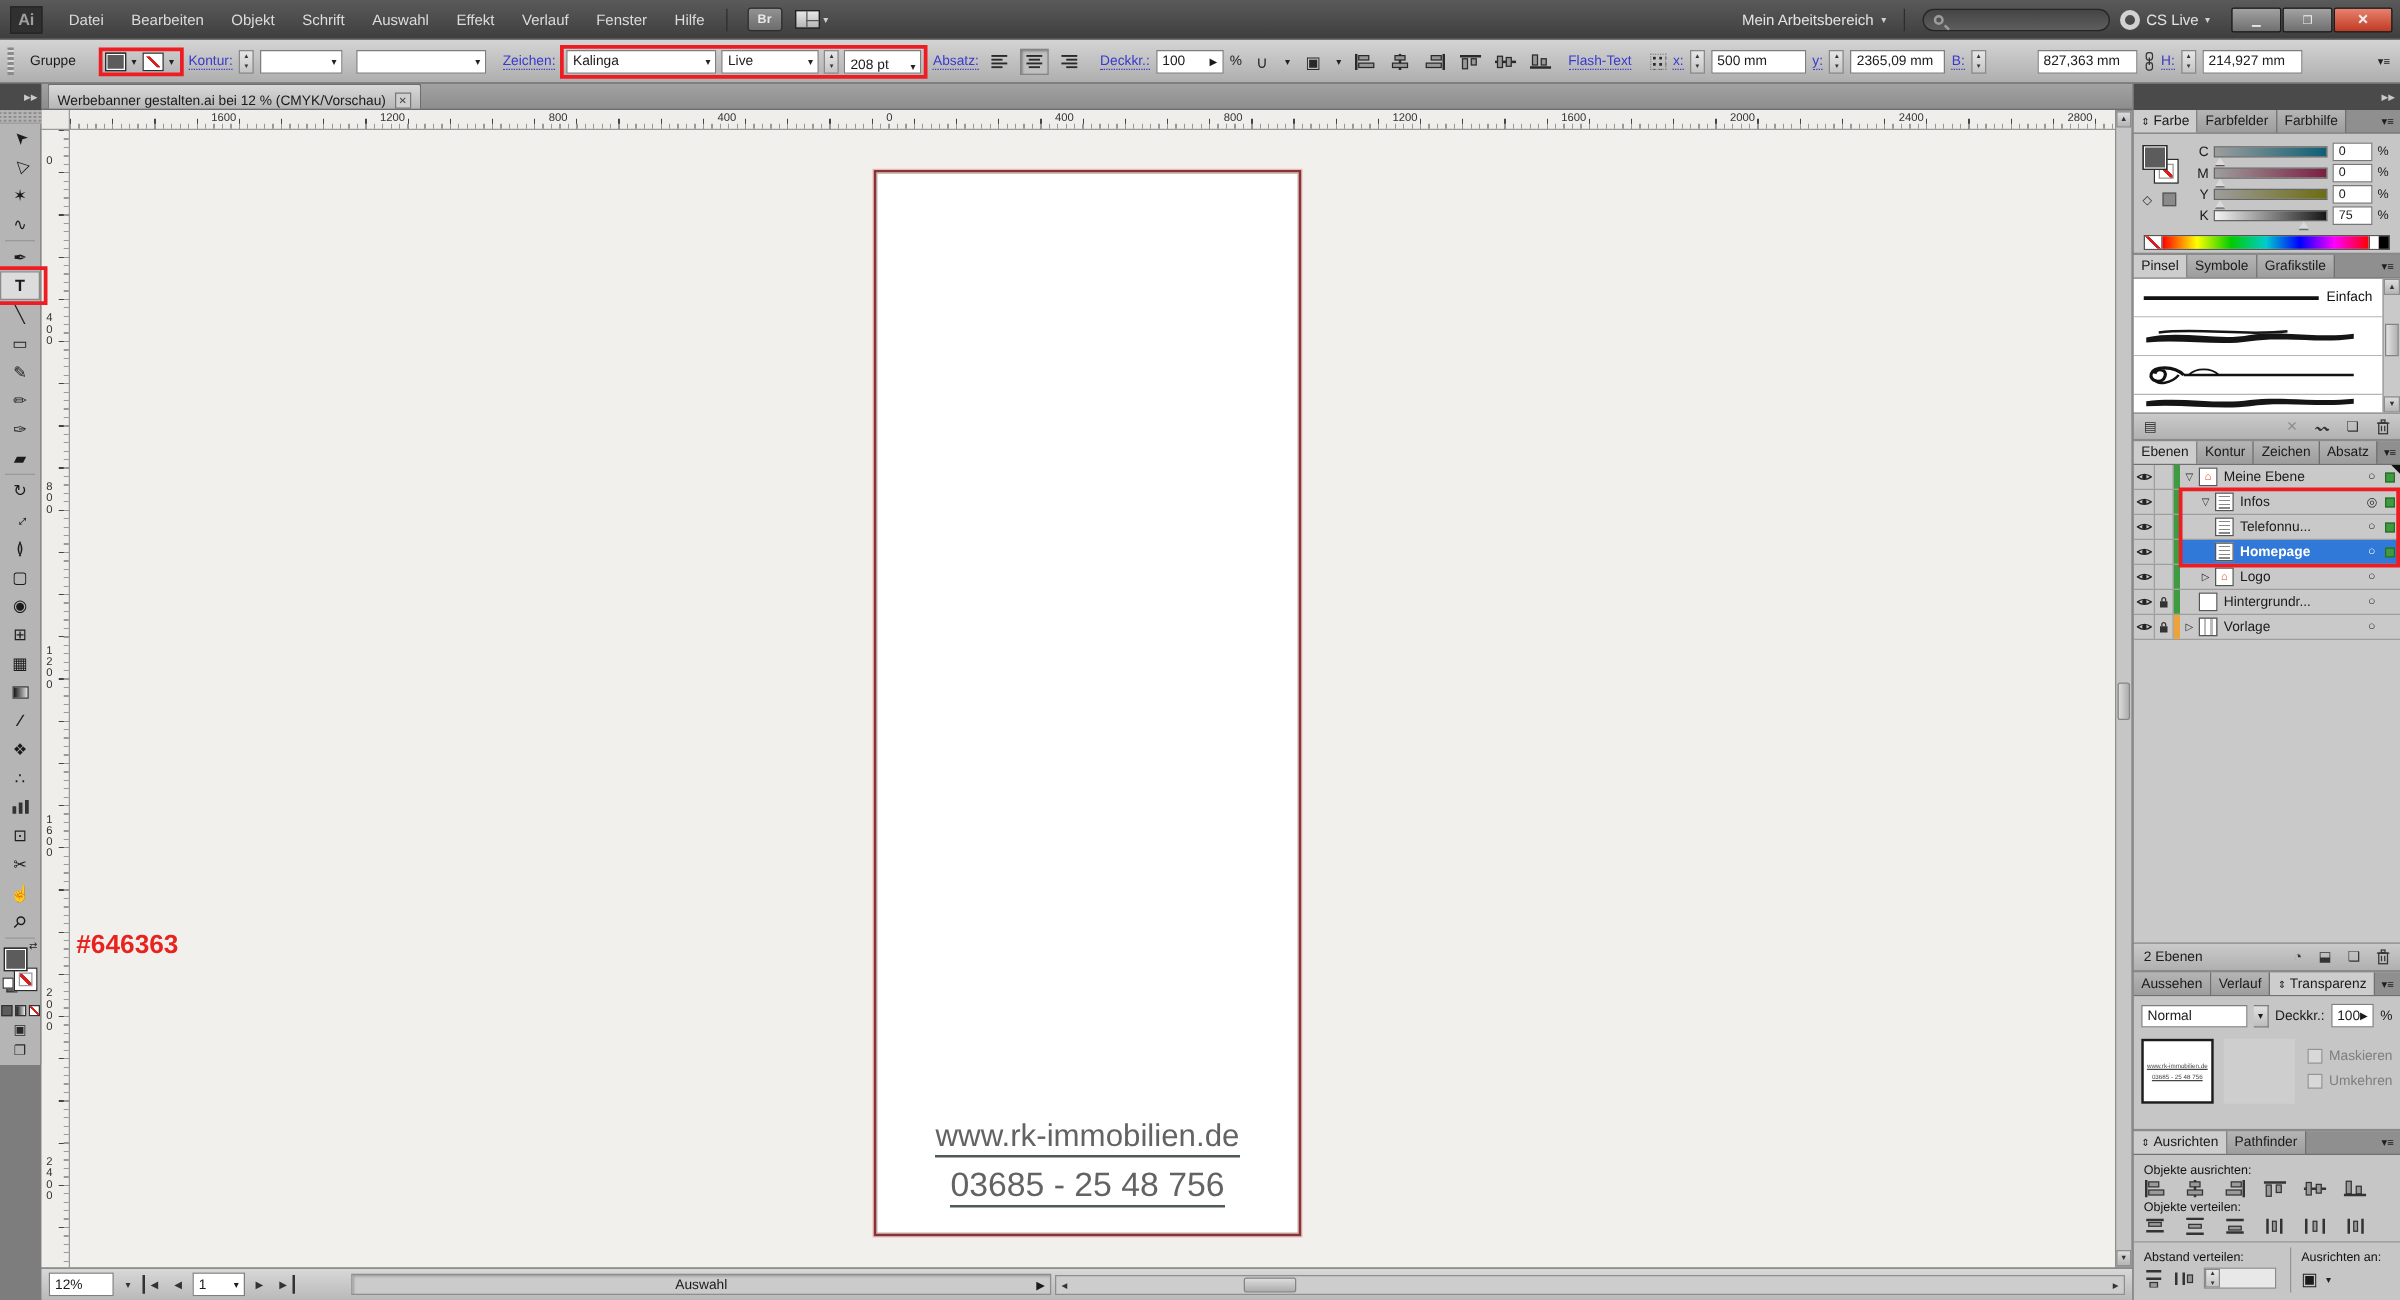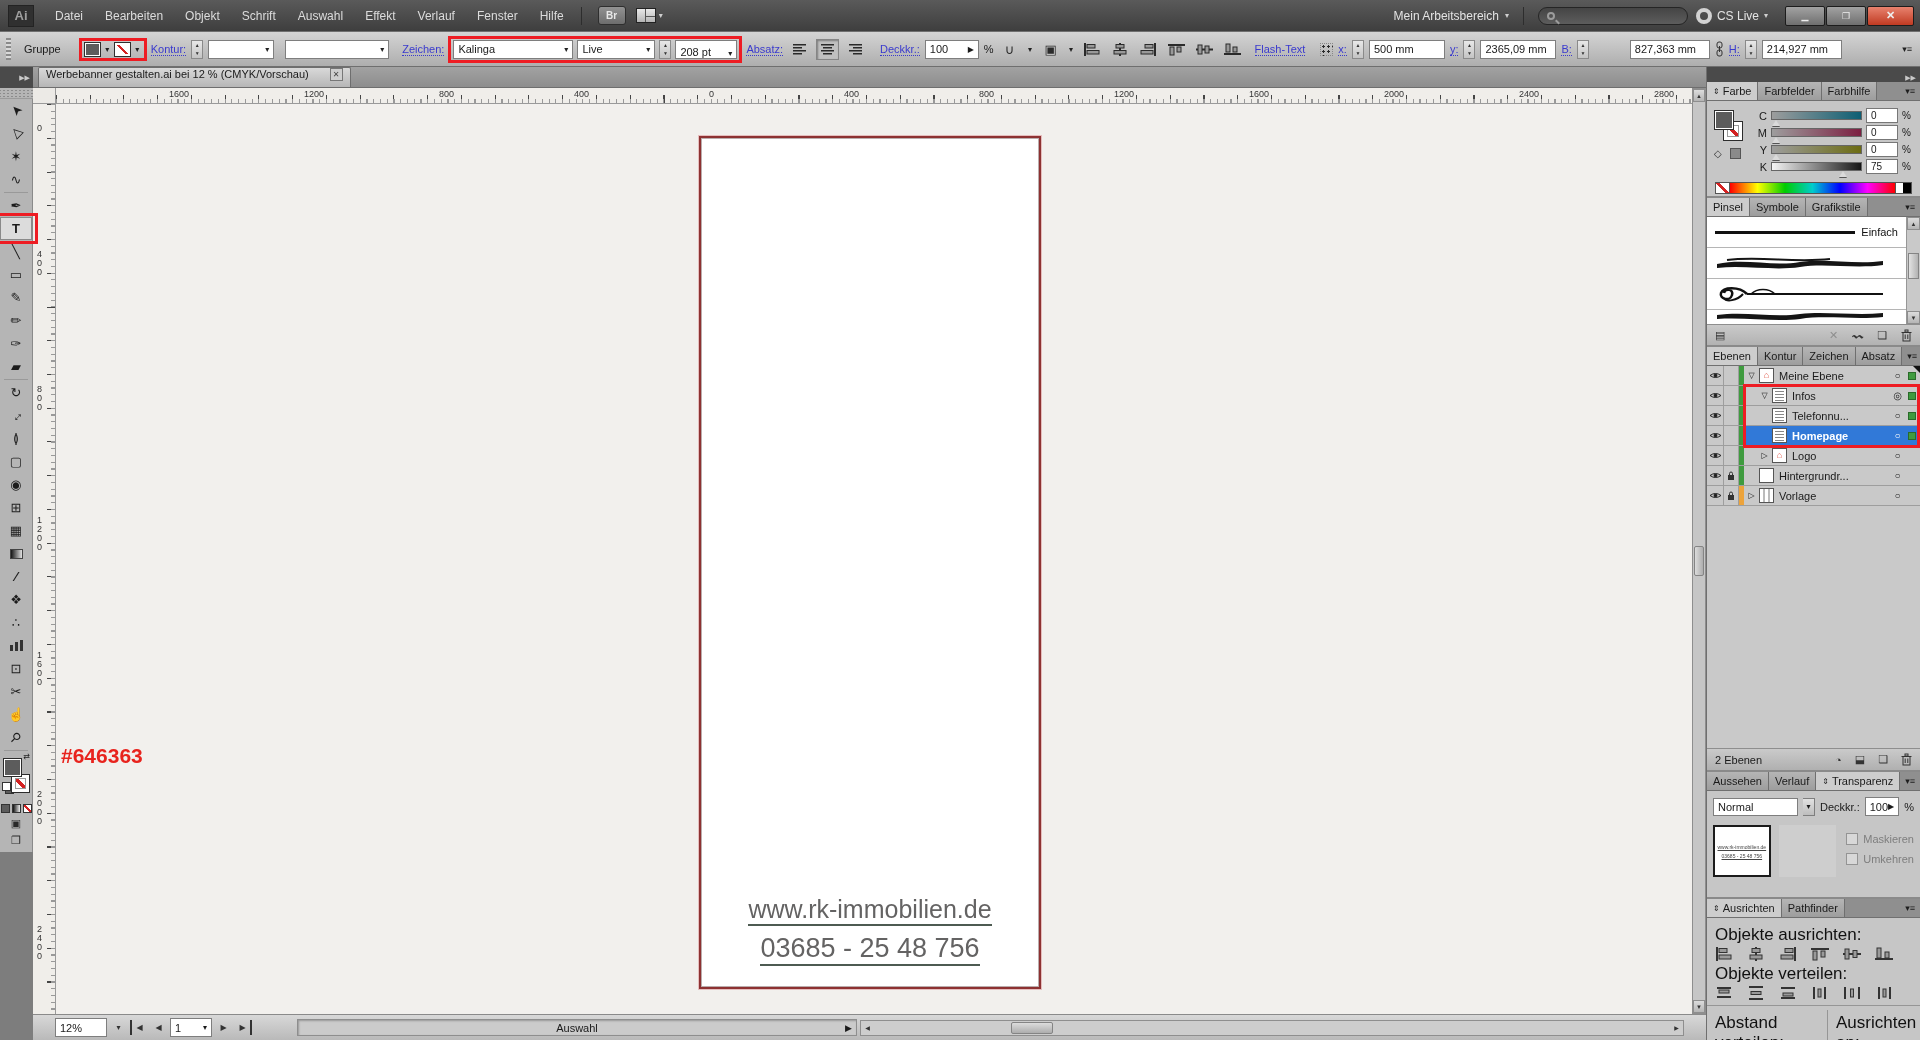--- a/index.html
+++ b/index.html
@@ -70,21 +70,21 @@
 .defmini{position:absolute;left:2px;top:30px;width:9px;height:9px;background:#fff;border:1px solid #333;box-shadow:3px 3px 0 -1px #5c5c5c,3px 3px 0 0 #333;}
 .trio{display:flex;justify-content:center;gap:2px;padding:2px 0;}
 .trio span{width:9px;height:9px;border:1px solid #333;display:inline-block;}
 .t-color{background:#5c5c5c;}
 .t-grad{background:linear-gradient(90deg,#111,#eee);}
 .t-none{background:linear-gradient(45deg,transparent 42%,#d42222 42%,#d42222 58%,transparent 58%),#fff;}
 .moderow{height:17px;display:flex;align-items:center;justify-content:center;font-size:11px;color:#2a2a2a;}
 
 
 #tabbar{position:absolute;left:33px;top:67px;right:214px;height:21px;background:linear-gradient(#a2a2a2,#8d8d8d);border-bottom:1px solid #6e6e6e;display:flex;align-items:flex-end;}
-.doctab{margin-left:5px;height:20px;background:linear-gradient(#d9d9d9,#b6b6b6);border:1px solid #6e6e6e;border-bottom:none;display:flex;align-items:flex-start;padding:0 7px;font-size:11px;gap:21px;border-radius:2px 2px 0 0;}
+.doctab{margin-left:5px;height:20px;background:linear-gradient(#d9d9d9,#b6b6b6);border:1px solid #6e6e6e;border-bottom:none;display:flex;align-items:flex-end;padding:0 7px;font-size:11px;gap:7px;border-radius:2px 2px 0 0;}
 .tabclose{width:13px;height:13px;border:1px solid #777;background:#cfcfcf;font-size:8px;display:flex;align-items:center;justify-content:center;color:#444;}
 #rcorner{position:absolute;left:33px;top:88px;width:23px;height:16px;background:#eceae6;border-right:1px solid #9a9a9a;border-bottom:1px solid #9a9a9a;}
 #hruler{position:absolute;left:56px;top:88px;right:228px;height:16px;background:#f0eeea;border-bottom:1px solid #9a9a9a;background-image:repeating-linear-gradient(90deg,#999 0 1px,transparent 1px 6.75px),repeating-linear-gradient(90deg,#444 0 1px,transparent 1px 33.75px);background-size:100% 4px,100% 8px;background-position:0 100%,0 100%;background-repeat:no-repeat;overflow:hidden;}
 .hlab{position:absolute;top:1px;font-size:9px;color:#333;}
 #vruler{position:absolute;left:33px;top:104px;width:23px;bottom:26px;background:#f0eeea;border-right:1px solid #9a9a9a;background-image:repeating-linear-gradient(180deg,#999 0 1px,transparent 1px 6.75px),repeating-linear-gradient(180deg,#444 0 1px,transparent 1px 33.75px);background-size:4px 100%,8px 100%;background-position:100% 0,100% 0;background-repeat:no-repeat;overflow:hidden;}
 .vlab{position:absolute;left:4px;width:8px;font-size:9px;line-height:9px;word-break:break-all;color:#333;}
 #pasteboard{position:absolute;left:56px;top:104px;right:228px;bottom:26px;background:#f2f0ed;overflow:hidden;}
 #artboard{position:absolute;left:643px;top:32px;width:342px;height:853px;background:#fff;border:2px solid #8d3232;box-shadow:0 0 0 1px rgba(226,176,176,.8),inset 0 0 0 1px rgba(60,20,20,.35);}
 .grayband{position:absolute;left:0;right:0;top:614px;height:133px;background:#d3d3d3;}
 .rk-brand{position:absolute;left:187px;top:42px;font-size:47px;letter-spacing:2px;color:#e03a3a;}
@@ -92,21 +92,21 @@
 .bn-link{position:absolute;left:0;right:0;text-align:center;color:#646363;}
 .bn-www{top:757px;font-size:25px;}
 .bn-tel{top:795px;font-size:27px;}
 .ul{border-bottom:2px solid #4e5b52;padding-bottom:1px;}
 #hexnote{position:absolute;left:5px;top:640px;color:#e8231d;font-weight:bold;font-size:21px;letter-spacing:0;}
 #vscroll{position:absolute;right:214px;top:88px;width:14px;bottom:26px;background:#c6c6c6;border:1px solid #8e8e8e;}
 .sarrow{position:absolute;left:0;right:0;height:13px;background:linear-gradient(#dcdcdc,#b5b5b5);border:1px solid #8e8e8e;font-size:6px;color:#333;display:flex;align-items:center;justify-content:center;}
 .sthumb-v{position:absolute;left:1px;right:1px;top:457px;height:30px;background:linear-gradient(90deg,#dcdcdc,#adadad);border:1px solid #848484;border-radius:2px;}
 
 
-#statusbar{position:absolute;left:33px;bottom:0;height:26px;right:214px;background:linear-gradient(#d8d8d8,#b9b9b9);border-top:1px solid #8a8a8a;display:flex;align-items:center;gap:3px;padding:0 22px;}
+#statusbar{position:absolute;left:33px;bottom:0;height:26px;right:214px;background:linear-gradient(#d8d8d8,#b9b9b9);border-top:1px solid #8a8a8a;display:flex;align-items:center;gap:3px;padding:0 6px;}
 .zoomdd{width:52px;}
 .navb{width:17px;height:15px;display:flex;align-items:center;justify-content:center;font-size:8px;color:#333;}
 .navbar-l{border-left:2px solid #333;}
 .navbar-r{border-right:2px solid #333;}
 .bfld{width:42px;}
 .statusfld{width:560px;height:17px;margin-left:42px;background:#cbcbcb;border:1px solid #8e8e8e;box-shadow:inset 1px 1px 2px rgba(0,0,0,.25);display:flex;align-items:center;justify-content:center;position:relative;font-size:11px;}
 .statusfld .sf-a{position:absolute;right:4px;font-size:9px;}
 #hscroll{flex:1;height:16px;background:#cdcdcd;border:1px solid #8e8e8e;position:relative;}
 .harrow{position:absolute;top:0;bottom:0;width:13px;display:flex;align-items:center;justify-content:center;font-size:6px;color:#333;}
 .sthumb-h{position:absolute;top:1px;bottom:1px;left:150px;width:42px;background:linear-gradient(#dcdcdc,#adadad);border:1px solid #848484;border-radius:2px;}
@@ -193,21 +193,21 @@
 .tthumb{width:58px;height:52px;background:#fff;border:2px solid #1b1b1b;display:flex;flex-direction:column;align-items:center;justify-content:center;gap:3px;}
 .tthumb span{font-size:5px;color:#444;text-decoration:underline;white-space:nowrap;}
 .tmask{width:58px;height:52px;background:#cecece;}
 .chkcol{margin-left:2px;}
 .chk{display:flex;align-items:center;gap:5px;color:#7e7e7e;margin-top:8px;font-size:11px;}
 .chkbox{width:12px;height:12px;background:#d8d8d8;border:1px solid #949494;display:inline-block;}
 
 
 #ausr{flex:1;border-bottom:none;}
 #ausr .pbody{flex:1;padding:4px 8px;}
-.aslab{font-size:17px;margin:3px 0 2px 0;color:#111;}
+.aslab{font-size:10px;margin:3px 0 2px 0;color:#111;}
 .aics{display:flex;gap:14px;align-items:center;margin-bottom:3px;}
 .asdiv{border-top:1px solid #969696;margin:5px -8px 4px -8px;}
 .asbottom{display:flex;}
 .ascol1{width:118px;border-right:1px solid #969696;padding-right:6px;}
 .ascol2{flex:1;padding-left:8px;}
 .aspin-fld{width:58px;height:17px;background:#e8e8e8;border:1px solid #8a8a8a;display:flex;align-items:center;}
 .ausr-an{display:flex;align-items:center;gap:4px;margin-top:3px;font-size:12px;}
 
 .eye-svg{display:block;}
 </style>

